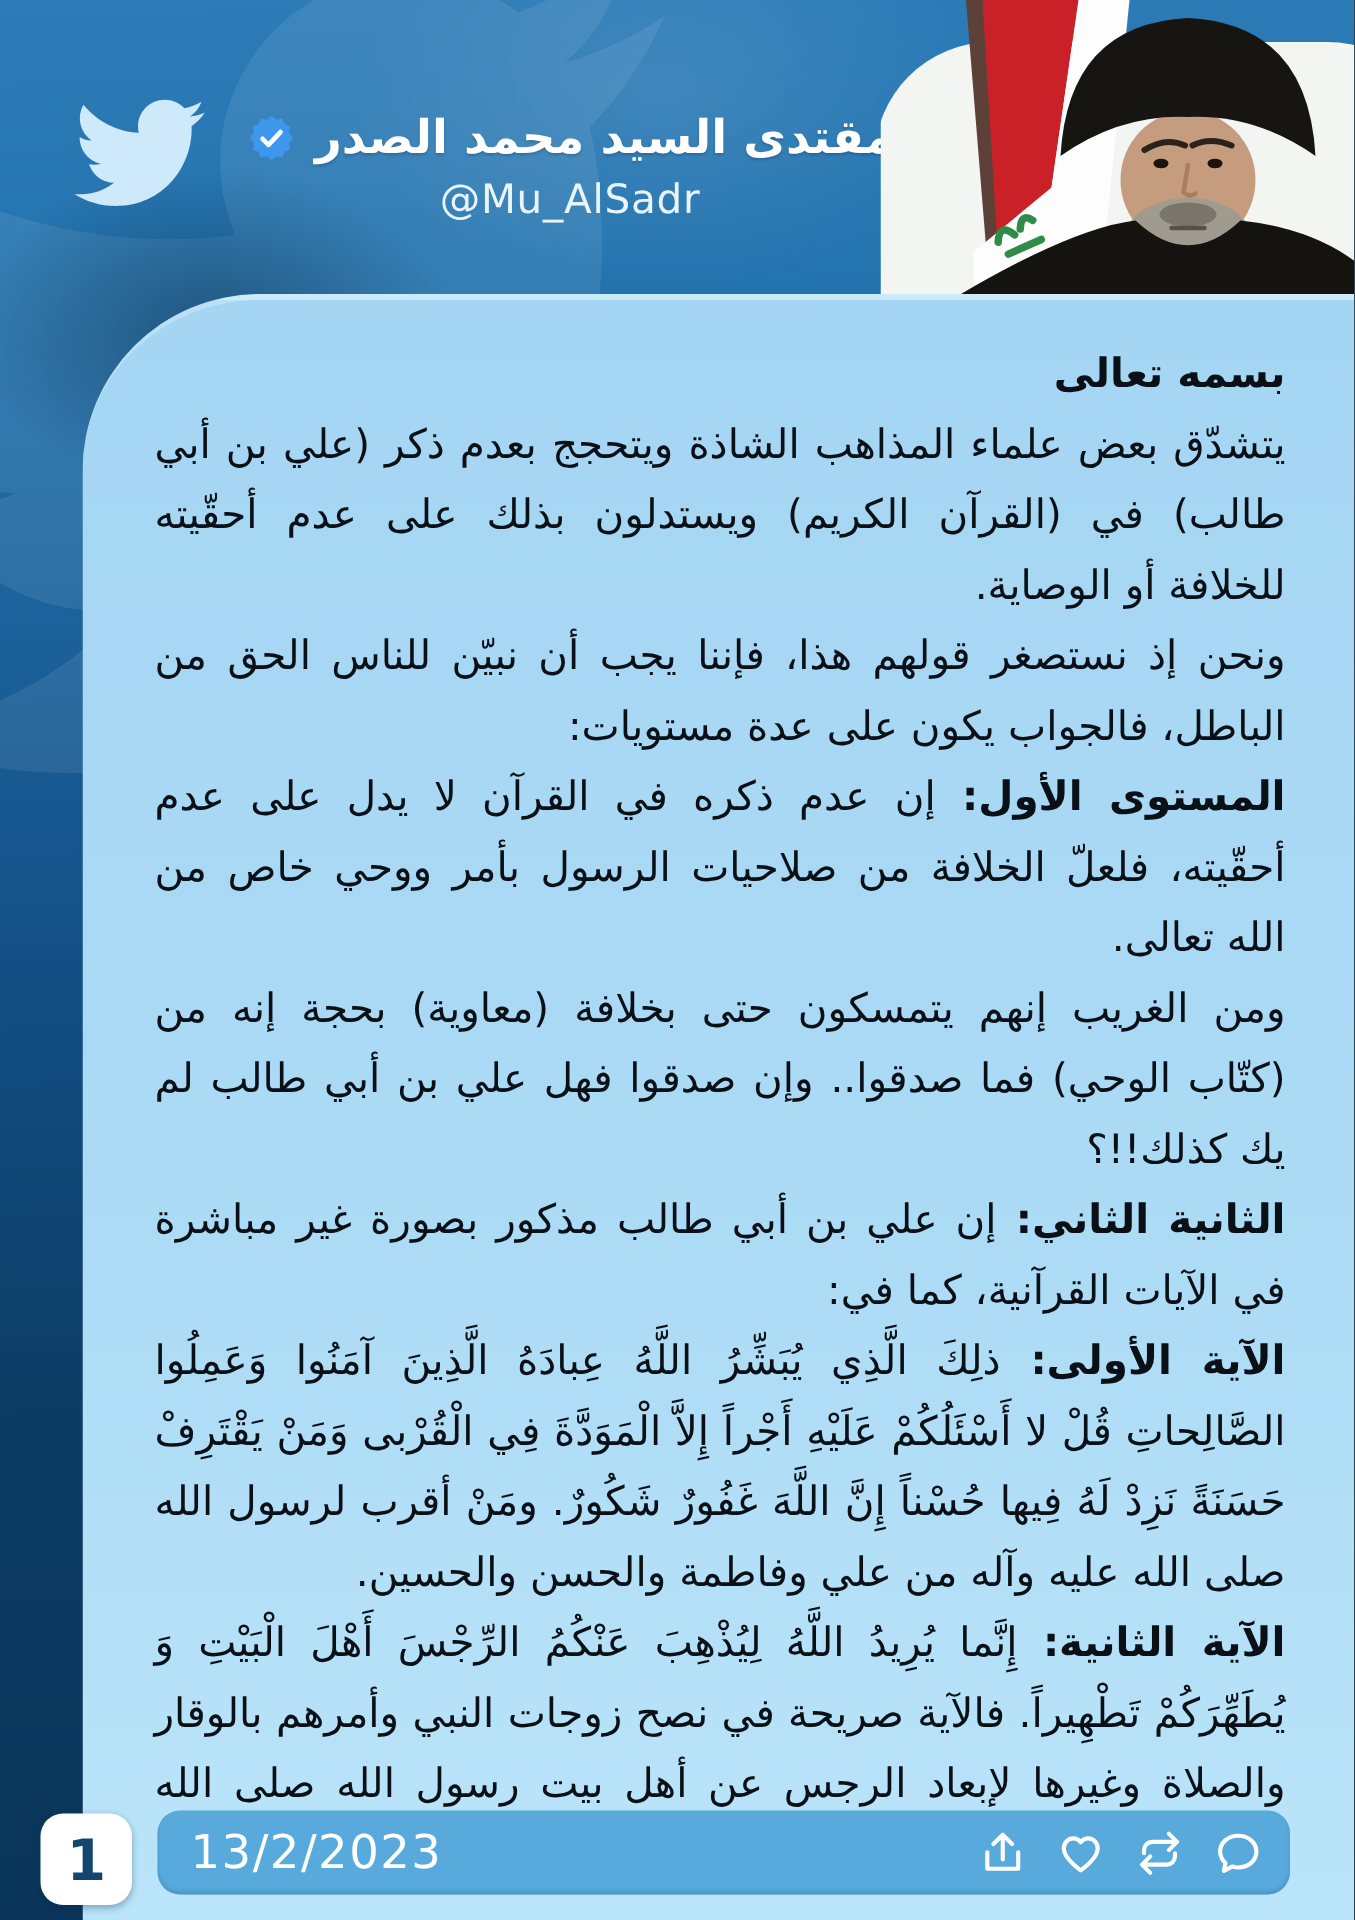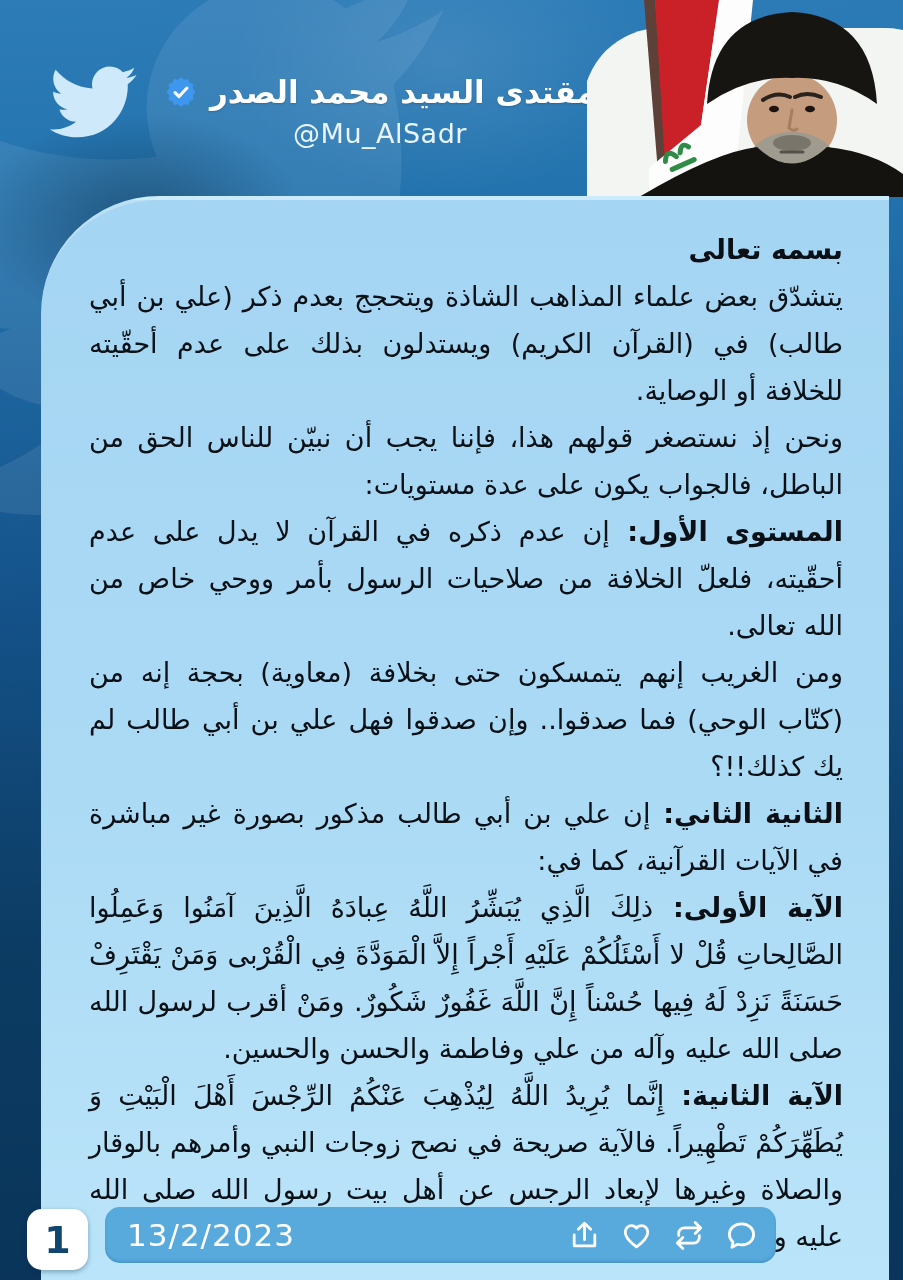--- a/index.html
+++ b/index.html
@@ -16,32 +16,32 @@
     background:radial-gradient(closest-side,rgba(255,255,255,.10),rgba(255,255,255,0) 75%);}
   
   .logo{position:absolute;left:46px;top:56px;}
   .profile{position:absolute;top:74px;right:318px;width:410px;display:flex;flex-direction:column;align-items:center;}
   .name-row{direction:rtl;display:flex;align-items:center;gap:12px;}
   .p-name{color:#ffffff;font-size:31px;font-weight:bold;line-height:36px;white-space:nowrap;
     text-shadow:0 1px 2px rgba(0,0,0,.18);}
   .p-handle{color:#e9f4fd;font-size:27px;margin-top:8px;letter-spacing:.5px;}
   .portrait{position:absolute;right:0;top:0;width:316px;height:197px;overflow:hidden;}
   
-  .card{position:absolute;left:41px;top:196px;width:848px;height:1084px;
+  .card{position:absolute;left:55px;top:196px;width:848px;height:1084px;
     background:linear-gradient(180deg,#a4d5f2 0%,#abdaf5 55%,#bae4f9 100%);
     border-top-left-radius:118px;border-top:4px solid rgba(255,255,255,.25);box-sizing:border-box;}
   .tweet-text{padding:26px 46px 0 48px;direction:rtl;text-align:justify;color:#0a1016;
     font-size:27px;line-height:47px;}
   .tweet-text p{margin:0;}
   .tweet-text b{font-weight:bold;}
   
   .page-badge{position:absolute;left:27px;top:1209px;width:61px;height:61px;border-radius:15px;
     background:#ffffff;color:#12466f;font-size:38px;font-weight:bold;
     display:flex;align-items:center;justify-content:center;box-shadow:0 2px 5px rgba(6,40,66,.35);z-index:4;}
-  .footer-bar{position:absolute;left:105px;top:1207px;width:671px;height:56px;border-radius:15px;
+  .footer-bar{position:absolute;left:105px;top:1207px;width:755px;height:56px;border-radius:15px;
     background:#58aadd;display:flex;align-items:center;justify-content:space-between;
     padding:0 16px 0 22px;box-sizing:border-box;z-index:3;box-shadow:inset 0 -2px 3px rgba(23,88,133,.25);}
   .date{color:#ffffff;font-size:31px;letter-spacing:1px;}
   .actions{display:flex;align-items:center;gap:15px;}
   .action{background:none;border:none;padding:2px;margin:0;cursor:pointer;display:flex;}
 </style>
 </head>
 <body>
 
 <div class="stage">

